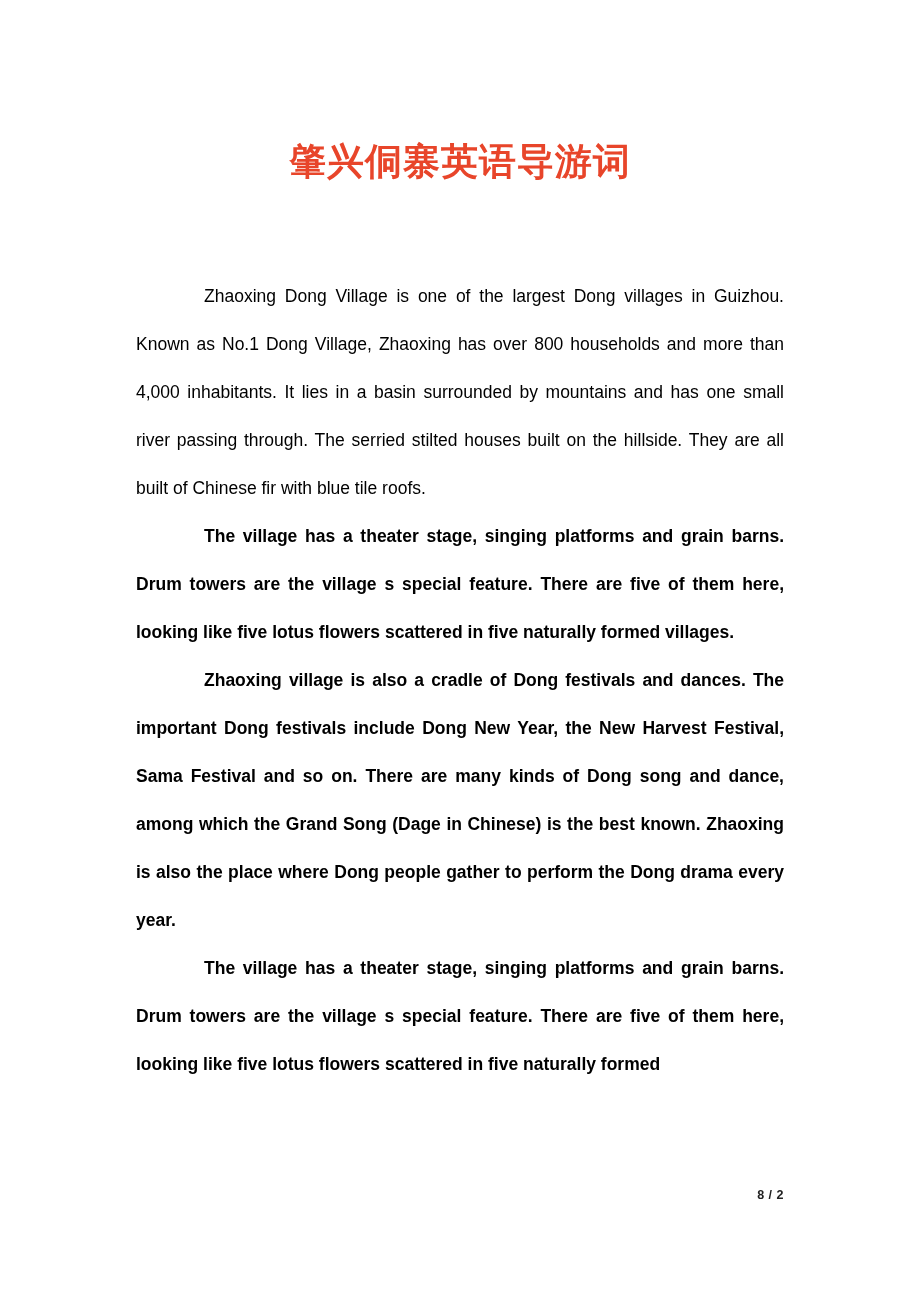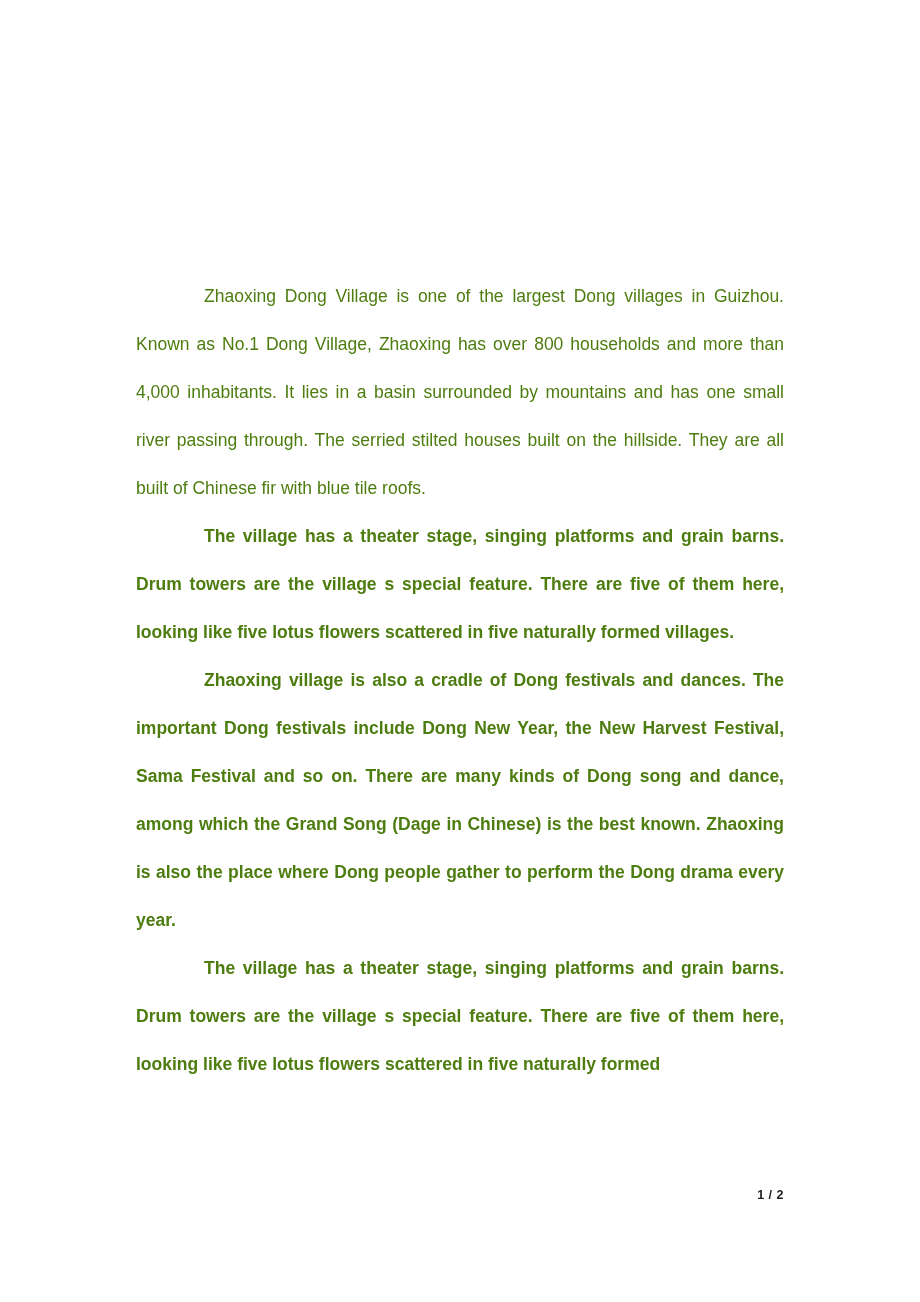--- a/index.html
+++ b/index.html
@@ -43,21 +43,21 @@
     left: 136px;
     width: 648px;
   }
   .para {
     margin: 0 0 0 0;
     font-size: 17.5px;
     line-height: 48px;
     text-indent: 68px;
     text-align: justify;
     text-justify: inter-word;
-    color: #4d7c0f;
+    color: #000000;
     font-family: "Liberation Sans", sans-serif;
   }
   .para + .para {
     margin-top: 0;
     font-weight: bold;
   }
   .page-number {
     position: absolute;
     right: 136px;
     top: 1188px;
@@ -66,23 +66,24 @@
     color: #222222;
     letter-spacing: 0.5px;
     font-family: "Liberation Sans", sans-serif;
   }
 </style>
 </head>
 <body>
 
 <div class="page">
 
+  <h1 class="doc-title">肇兴侗寨英语导游词</h1>
 
   <div class="body-area">
     <p class="para">Zhaoxing Dong Village is one of the largest Dong villages in Guizhou. Known as No.1 Dong Village, Zhaoxing has over 800 households and more than 4,000 inhabitants. It lies in a basin surrounded by mountains and has one small river passing through. The serried stilted houses built on the hillside. They are all built of Chinese fir with blue tile roofs.</p>
     <p class="para">The village has a theater stage, singing platforms and grain barns. Drum towers are the village s special feature. There are five of them here, looking like five lotus flowers scattered in five naturally formed villages.</p>
     <p class="para">Zhaoxing village is also a cradle of Dong festivals and dances. The important Dong festivals include Dong New Year, the New Harvest Festival, Sama Festival and so on. There are many kinds of Dong song and dance, among which the Grand Song (Dage in Chinese) is the best known. Zhaoxing is also the place where Dong people gather to perform the Dong drama every year.</p>
     <p class="para">The village has a theater stage, singing platforms and grain barns. Drum towers are the village s special feature. There are five of them here, looking like five lotus flowers scattered in five naturally formed</p>
   </div>
 
-  <div class="page-number">1 / 2</div>
+  <div class="page-number">8 / 2</div>
 
 </div>
 
 </body></html>

